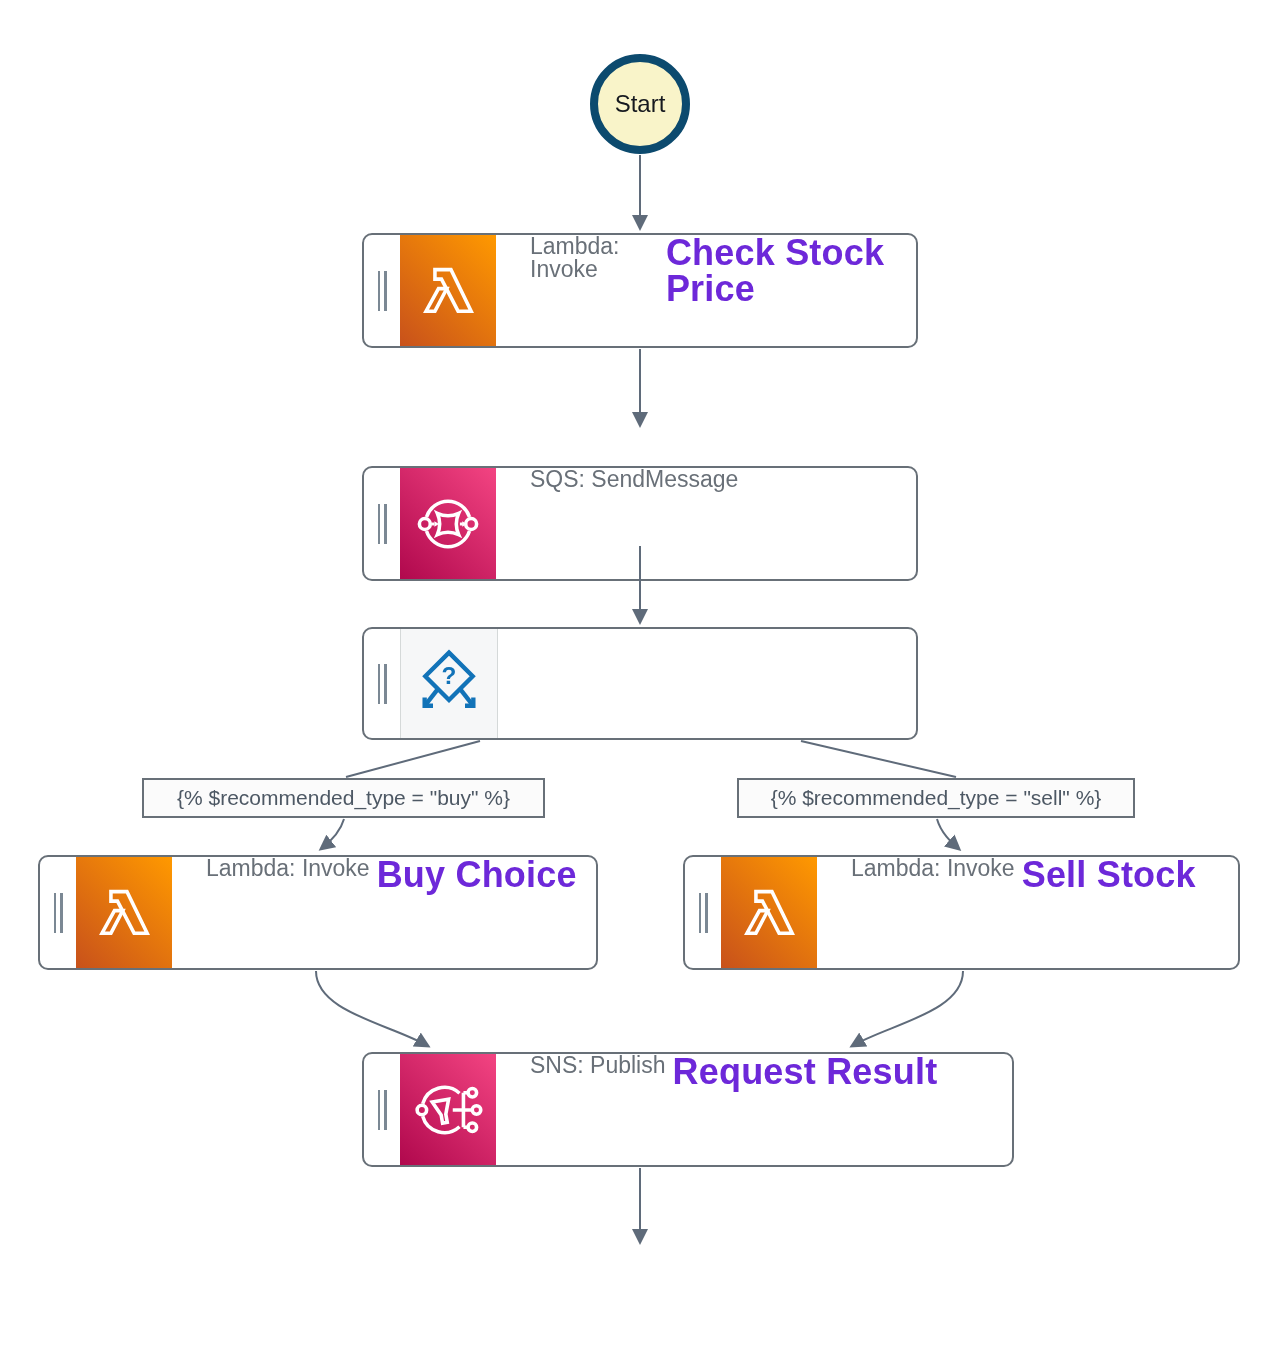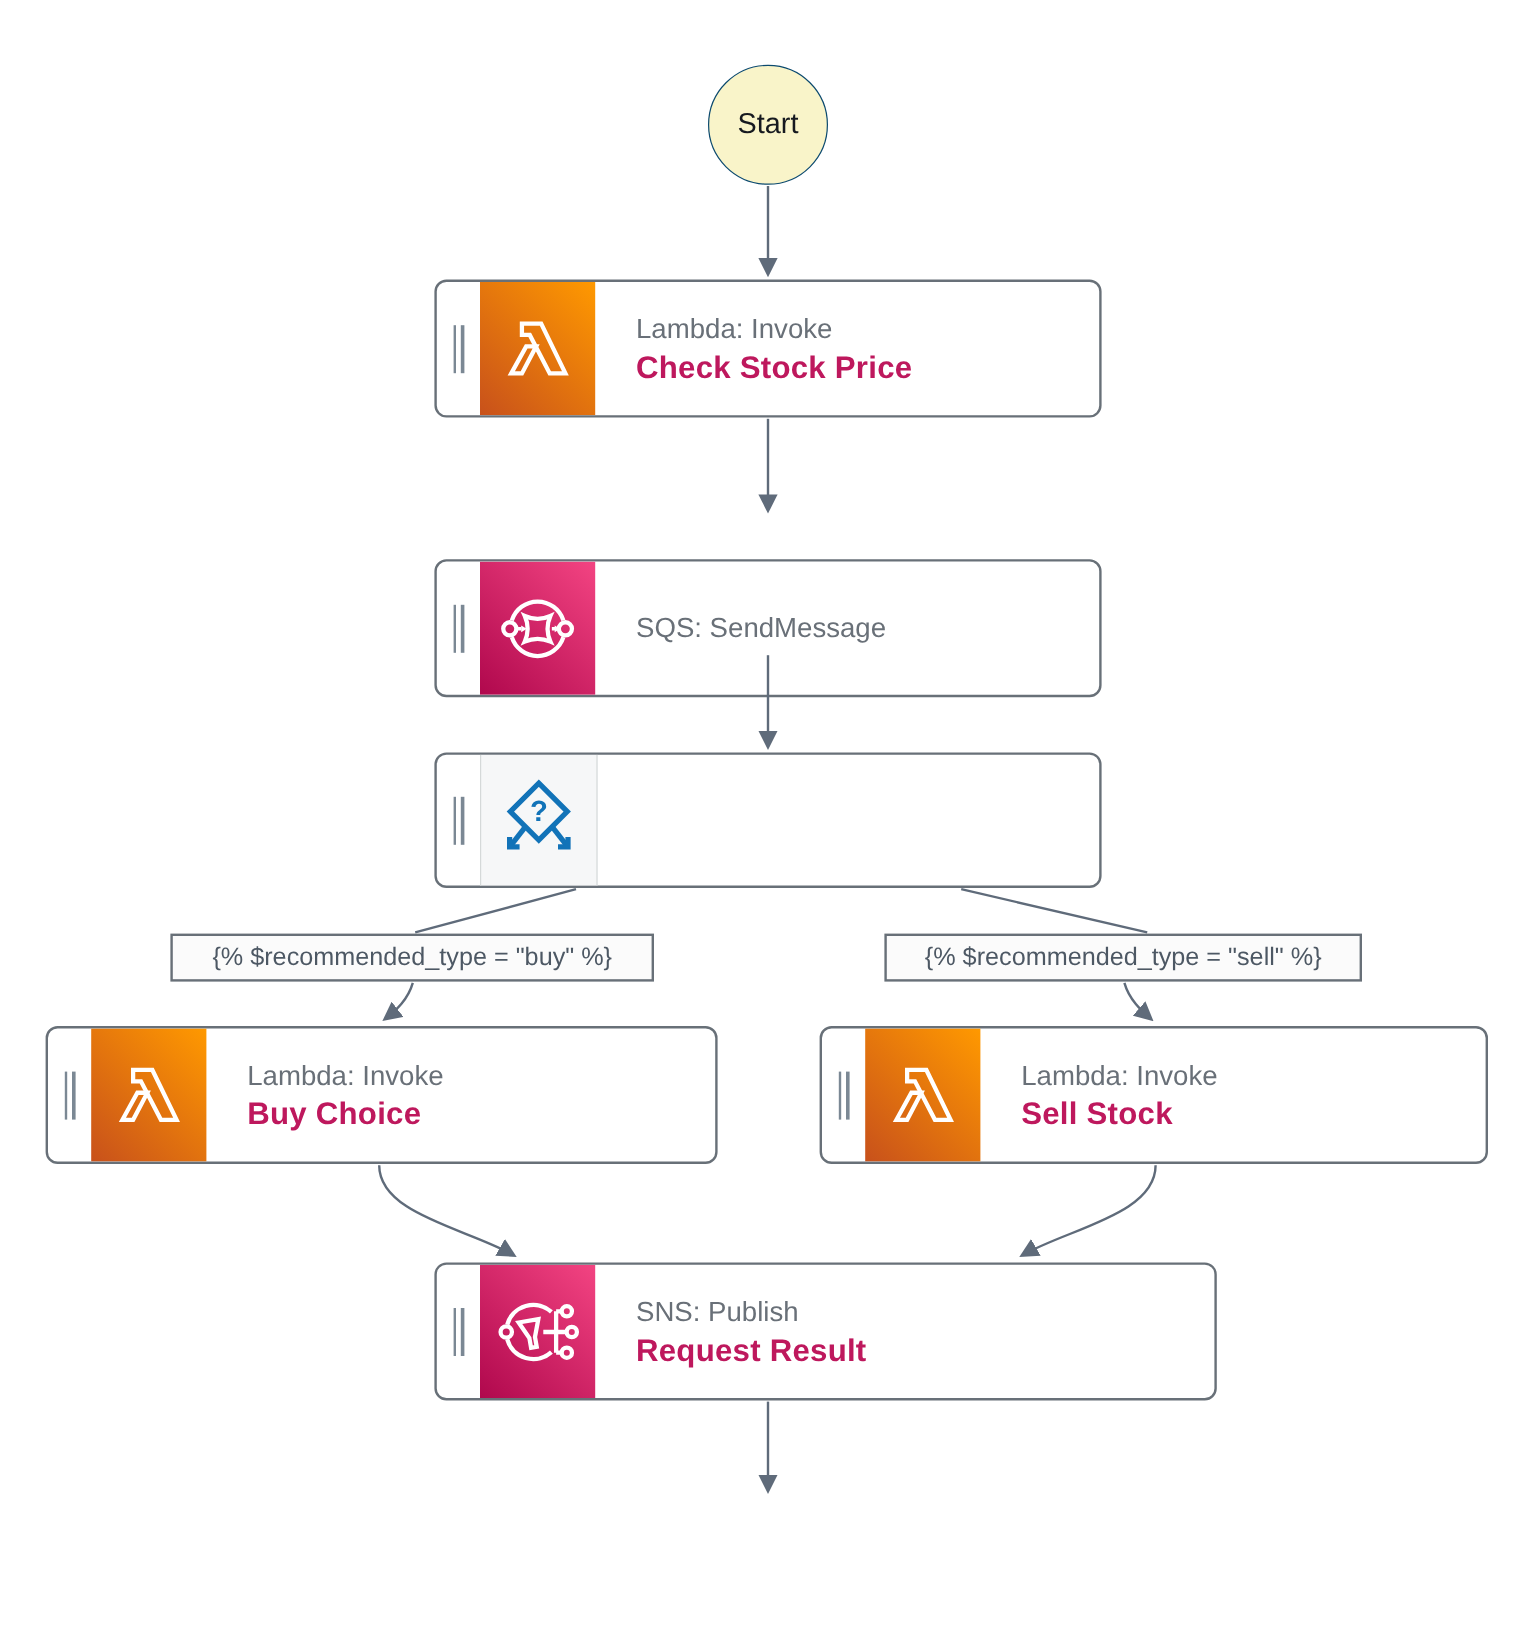--- a/index.html
+++ b/index.html
@@ -3,42 +3,42 @@
 <meta charset="utf-8">
 <style>
   html,body{margin:0;padding:0;background:#ffffff;}
   .canvas{
     position:relative;width:1274px;height:1372px;background:#ffffff;overflow:hidden;
     font-family:"Liberation Sans", sans-serif;
   }
   svg.edges{position:absolute;left:0;top:0;z-index:2;pointer-events:none;}
   .terminal{
     position:absolute;width:100px;height:100px;border-radius:50%;
-    background:#f9f4c9;border:1px solid #0c4a6e;box-sizing:border-box;
+    background:#f9f4c9;border:8px solid #0c4a6e;box-sizing:border-box;
     display:flex;align-items:center;justify-content:center;
     font-size:24px;color:#16191f;z-index:1;
   }
   .node{
     position:absolute;height:115px;background:#ffffff;border:2px solid #687078;
     border-radius:10px;box-sizing:border-box;display:flex;align-items:stretch;
     overflow:hidden;z-index:1;
   }
   .handle{
     width:36px;flex:0 0 36px;display:flex;align-items:center;justify-content:center;gap:4px;
   }
   .handle i{display:block;width:2.5px;height:40px;background:#7b8894;}
   .icon-cell{
     width:96px;flex:0 0 96px;display:flex;align-items:center;justify-content:center;
   }
   .lambda-bg{background:linear-gradient(45deg,#c8511b,#ff9900);}
   .pink-bg{background:linear-gradient(45deg,#b0084d,#f34482);}
   .choice-bg{background:#f6f7f8;border-left:1px solid #d5d9d9;border-right:1px solid #d5d9d9;}
-  .labels{display:flex;flex-direction:column;justify-content:center;gap:7px;margin-left:34px;}
+  .labels{display:flex;flex-direction:row;justify-content:center;gap:7px;margin-left:34px;}
   .sub{font-size:23px;color:#697078;line-height:1;}
-  .title{font-size:26px;font-weight:700;color:#be185d;line-height:1;letter-spacing:.2px;}
+  .title{font-size:36px;font-weight:700;color:#6d28d9;line-height:1;letter-spacing:.2px;}
   .cond{
     position:absolute;height:40px;box-sizing:border-box;background:#fbfbfb;
     border:2px solid #687078;color:#4d5864;font-size:21px;
     display:flex;align-items:center;justify-content:center;white-space:nowrap;z-index:1;
   }
 </style>
 </head>
 <body>
 
 <div class="canvas">

